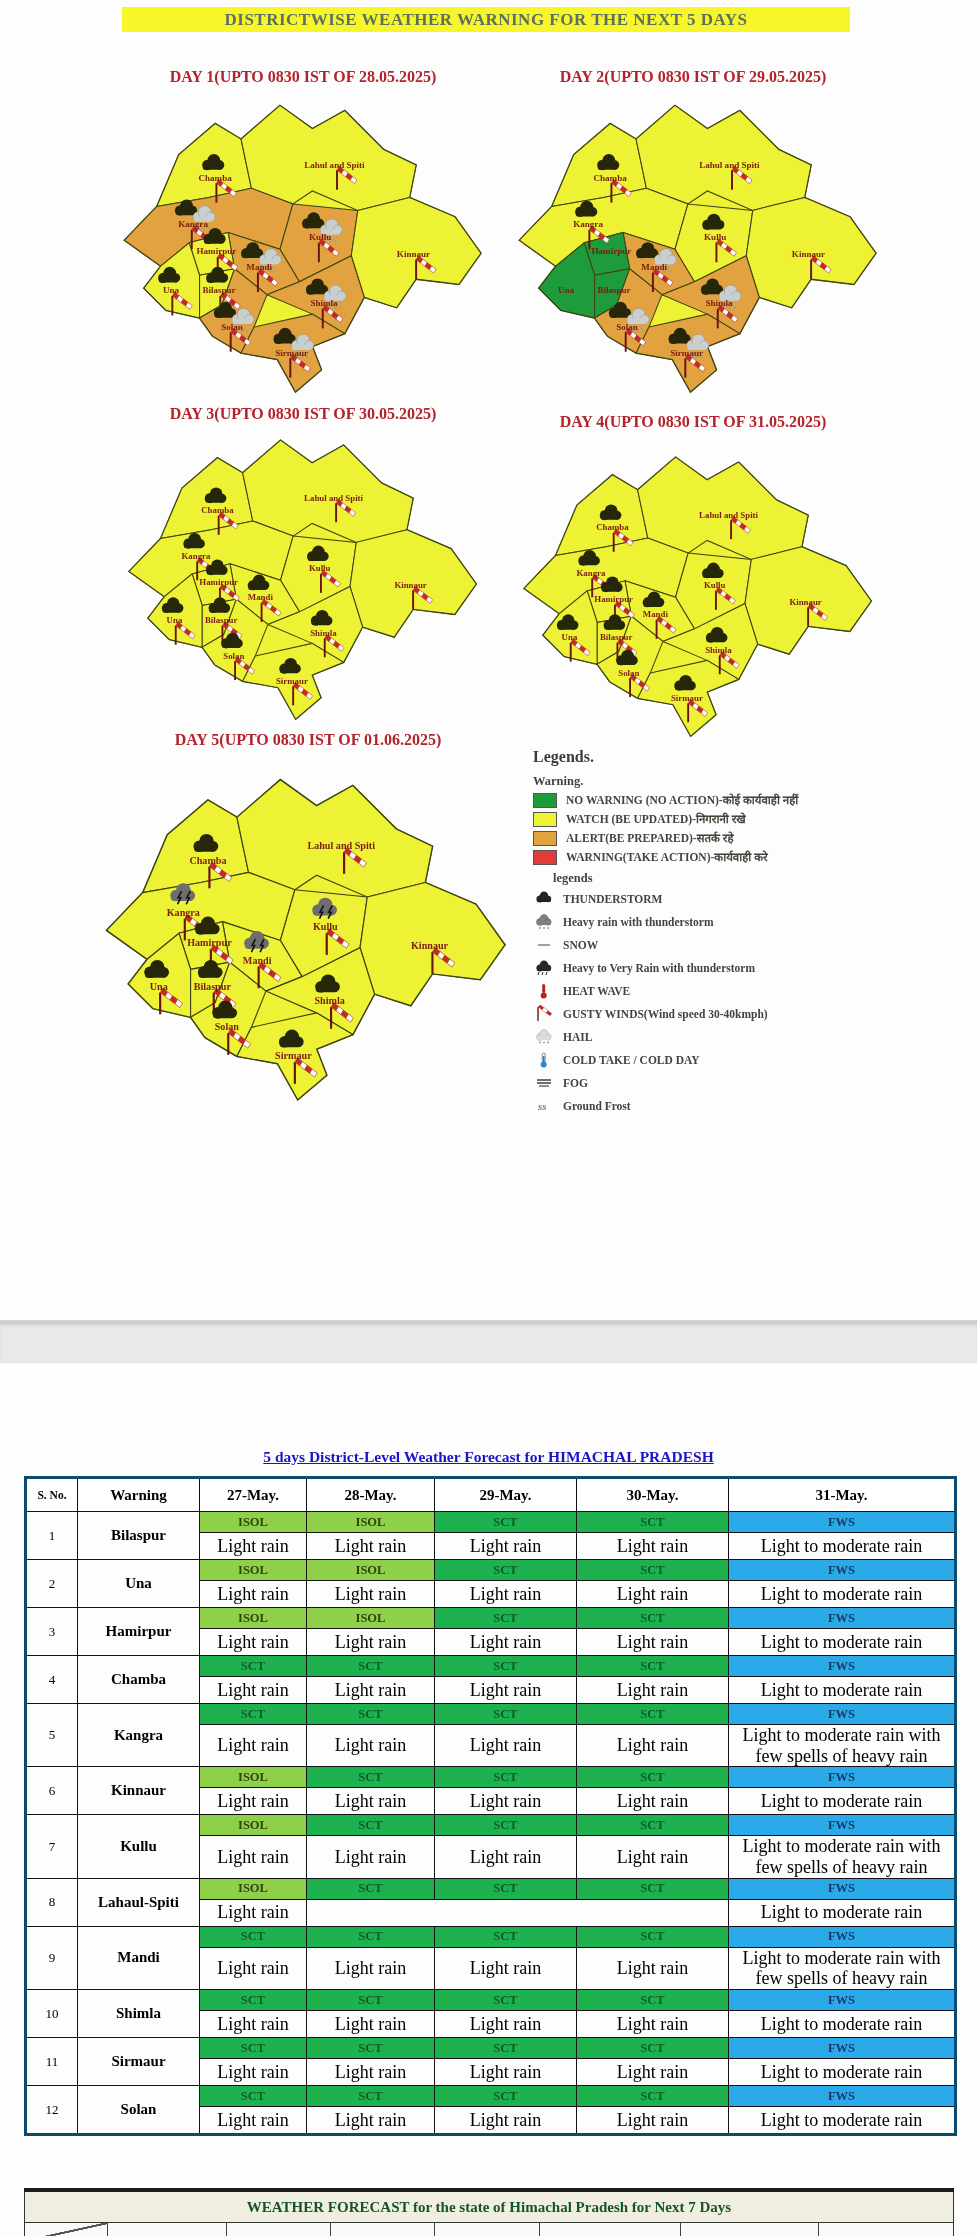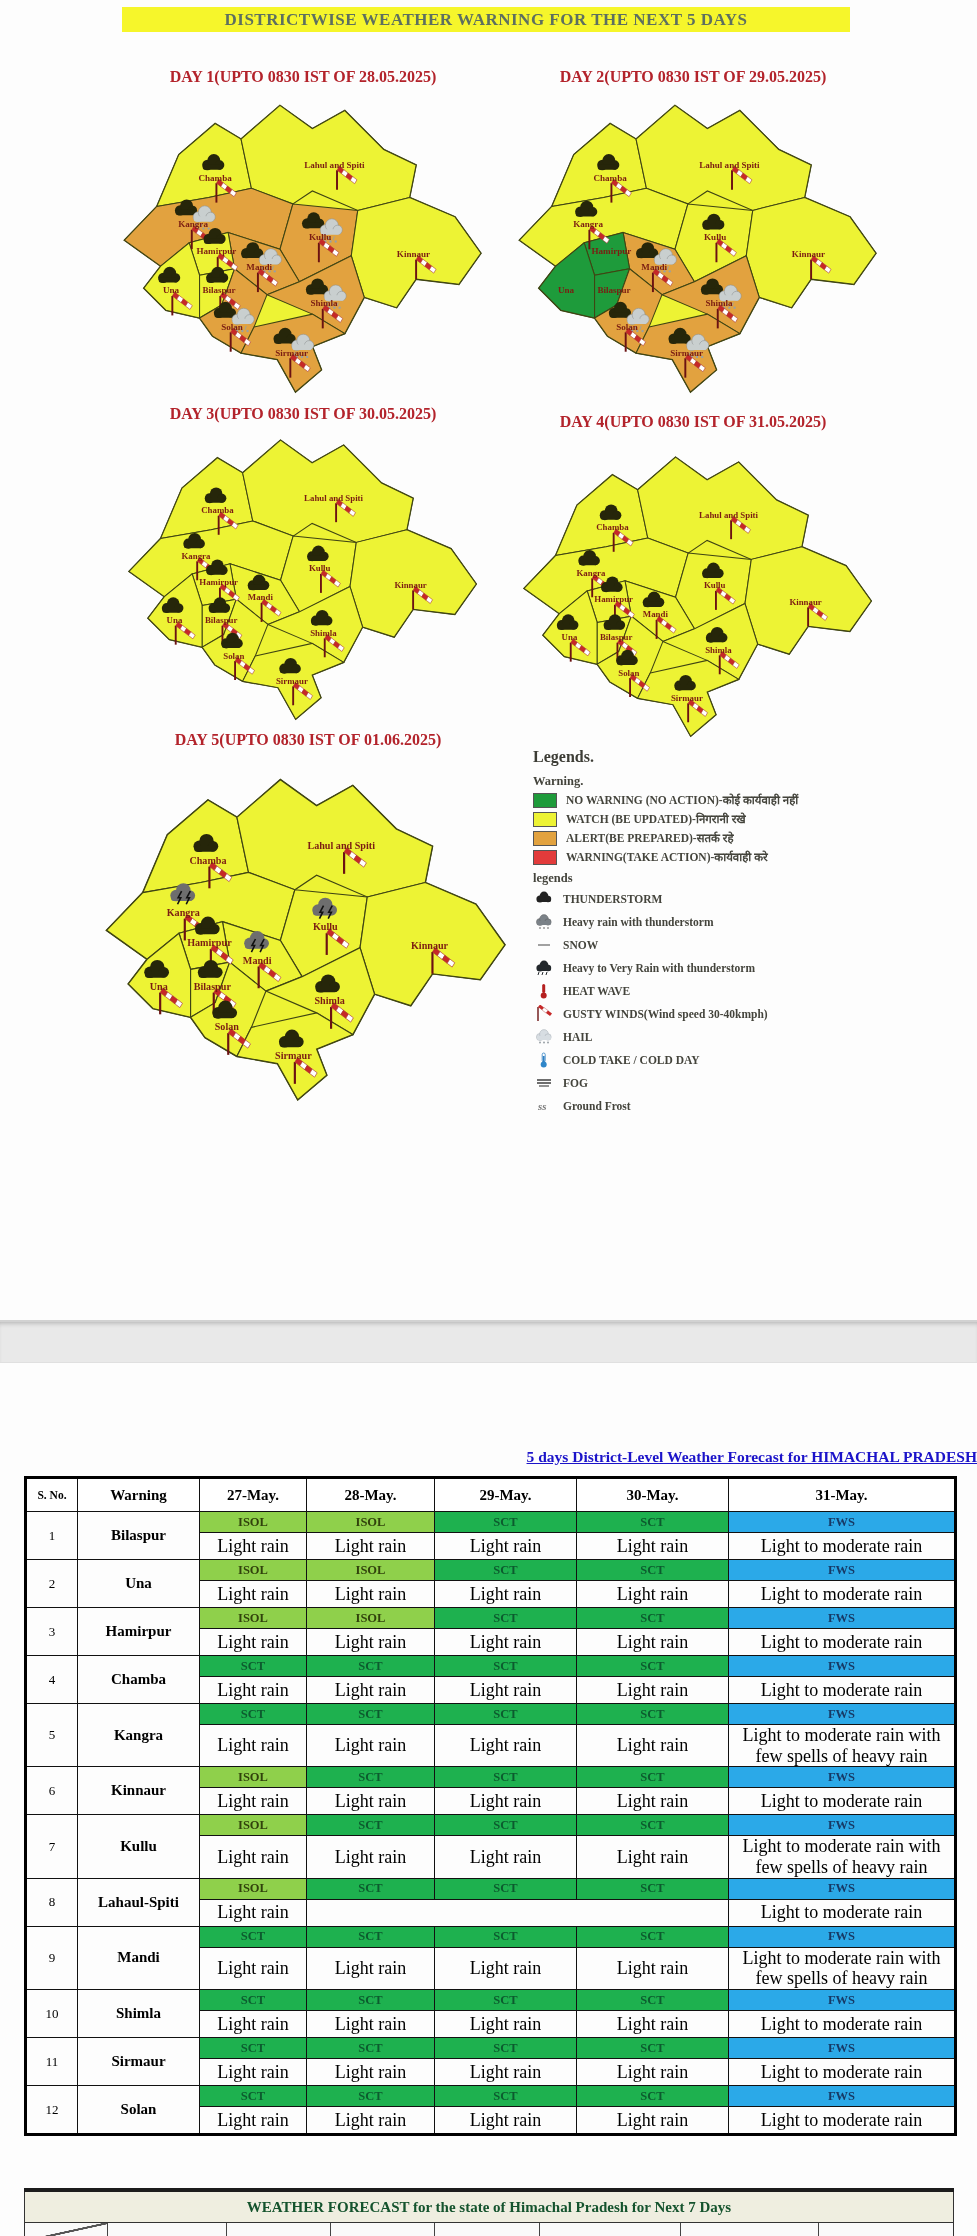--- a/index.html
+++ b/index.html
@@ -20,26 +20,26 @@
   .legend-swatch{width:22px;height:13px;border:1px solid #555;margin-right:9px;flex:0 0 auto;}
   .legend-label{font-size:11.5px;font-weight:bold;line-height:1.25;}
   .legend-sym-row{display:flex;align-items:center;margin-bottom:5px;}
   .legend-sym-icon{width:22px;height:18px;margin-right:8px;flex:0 0 auto;}
   .legend-sym-label{font-size:11.5px;font-weight:bold;}
   
   .page-sep{position:absolute;left:0;top:1320px;width:977px;height:40px;background:#e9e9e9;
             border-top:2px solid #d2d2d2;border-bottom:1px solid #e0e0e0;
             box-shadow:inset 0 4px 5px -3px rgba(0,0,0,.25);}
   
-  .tbl-title{position:absolute;left:0;top:1448px;width:977px;text-align:right;
+  .tbl-title{position:absolute;left:0;top:1448px;width:977px;text-align:center;
              font-size:15.5px;font-weight:bold;color:#1b13c9;text-decoration:underline;}
   .fc-wrap{position:absolute;left:24px;top:1476px;width:930px;}
   table.fc{border-collapse:collapse;width:100%;table-layout:fixed;}
   table.fc td,table.fc th{border:1.6px solid #111;padding:0 2px;text-align:center;vertical-align:middle;}
-  table.fc{border:3px solid #000000;}
+  table.fc{border:3px solid #0c4a6e;}
   th.h{font-size:15px;font-weight:bold;height:32px;background:#fff;}
   th.h.sno{font-size:11.5px;}
   td.sno{font-size:13px;}
   td.dist{font-size:15px;font-weight:bold;}
   td.cat{height:20px;font-size:12.5px;font-weight:bold;}
   td.desc{height:26px;font-size:18px;line-height:1.15;padding:2px 3px;}
   td.desc.empty{border-left:none;border-right:none;}
   .cat-ISOL{color:#31420c;}
   .cat-SCT{color:#0c5b2e;}
   .cat-FWS{color:#173a66;}
@@ -1033,21 +1033,21 @@
         </div>
         <div class="legend-row">
           <span class="legend-swatch" style="background: rgb(226, 162, 63);"></span>
           <span class="legend-label">ALERT(BE PREPARED)-सतर्क रहे</span>
         </div>
         <div class="legend-row">
           <span class="legend-swatch" style="background: rgb(226, 59, 59);"></span>
           <span class="legend-label">WARNING(TAKE ACTION)-कार्यवाही करे</span>
         </div>
       </div>
-    <div class="lg-sub" style="margin-top:6px;font-weight:bold;">legends</div>
+    <div class="lg-sub" style="margin-top:6px;font-weight:bold;margin-left:20px;">legends</div>
     <div>
         <div class="legend-sym-row">
           <span class="legend-sym-icon"><svg viewBox="0 0 22 18" width="22" height="18">
               <circle cx="7" cy="9" r="3.6" fill="#222" stroke="none" stroke-width=".4"></circle>
               <circle cx="11" cy="6" r="4.4" fill="#222" stroke="none" stroke-width=".4"></circle>
               <circle cx="15" cy="9" r="3.2" fill="#222" stroke="none" stroke-width=".4"></circle>
               <rect x="4" y="8" width="14" height="4" rx="2" fill="#222"></rect>
             </svg></span>
           <span class="legend-sym-label">THUNDERSTORM</span>
         </div>

